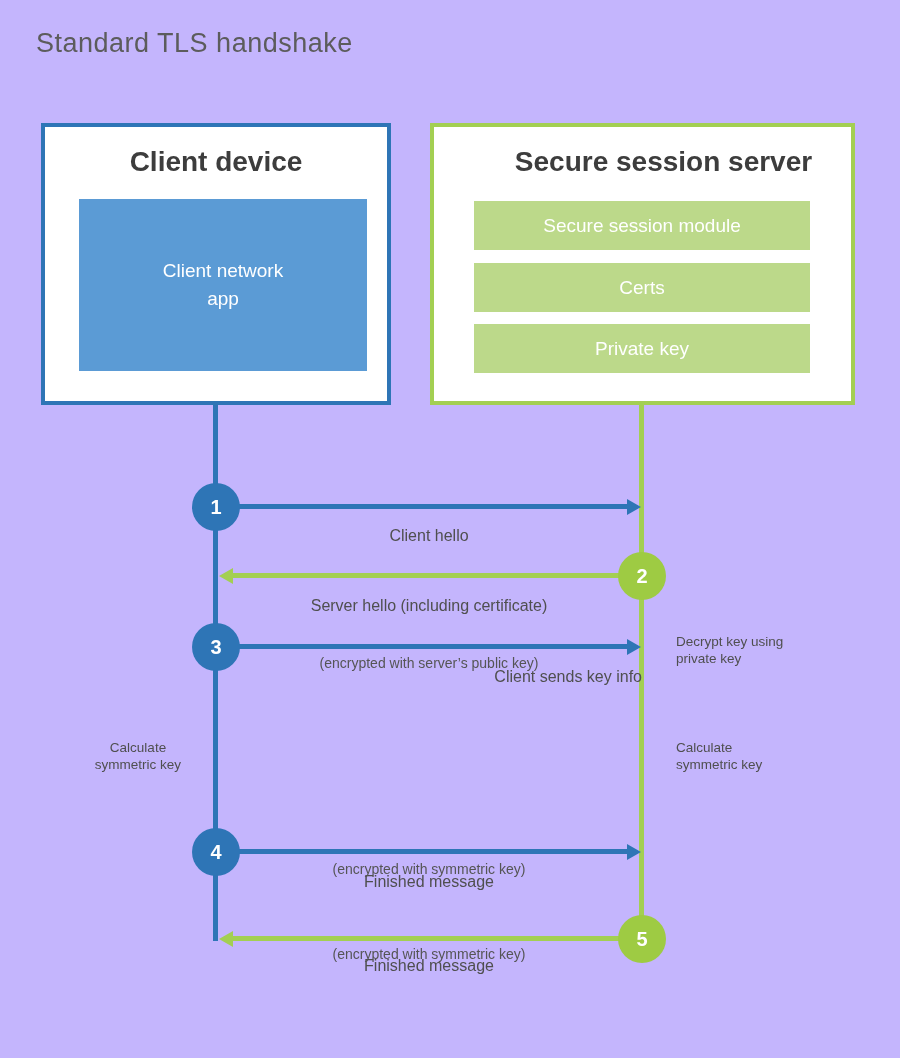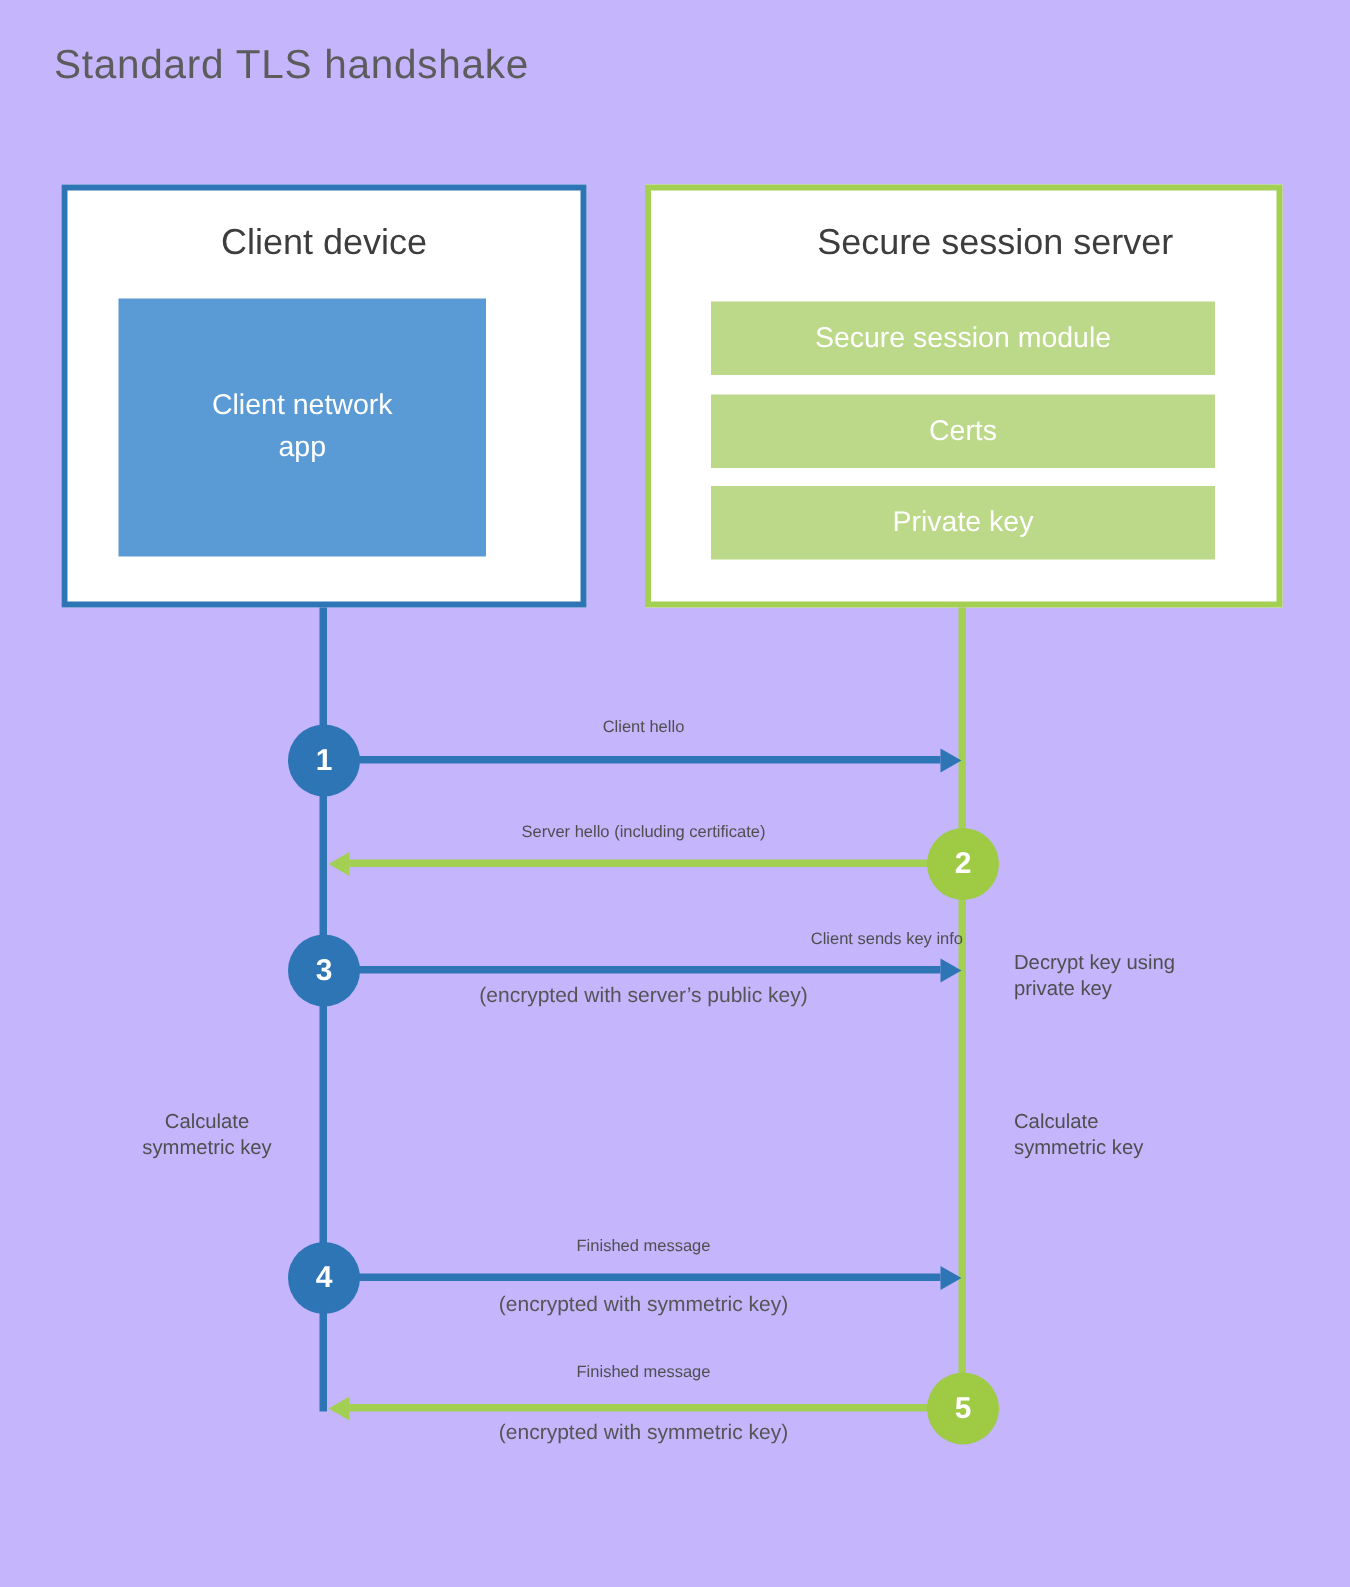--- a/index.html
+++ b/index.html
@@ -9,27 +9,27 @@
   }
   .abs { position:absolute; }
   .page-title {
     left:36px; top:28px; font-size:27px; font-weight:300;
     color:#5c5c5c; letter-spacing:0.5px;
   }
   .actor-box { box-sizing:border-box; background:#ffffff; }
   .client-box  { left:41px;  top:123px; width:350px; height:282px; border:4px solid #2e75b6; }
   .server-box  { left:430px; top:123px; width:425px; height:282px; border:4px solid #a3cf52; }
   .actor-header {
-    top:147px; height:30px; text-align:center; font-size:24px; font-weight:normal; color:#3d3d3d;
+    top:147px; height:30px; text-align:center; font-size:28px; font-weight:bold; color:#3d3d3d;
     line-height:30px;
   }
   .client-header { left:41px;  width:350px; }
   .server-header { left:430px; width:437px;margin-left:15px; }
   .client-app {
-    left:79px; top:199px; width:245px; height:172px; background:#5b9bd5;
+    left:79px; top:199px; width:288px; height:172px; background:#5b9bd5;
     display:flex; flex-direction:column; align-items:center; justify-content:center;
     color:#ffffff; font-size:19px; line-height:28px;
   }
   .server-bar {
     left:474px; width:336px; height:49px; background:#bcd98a;
     display:flex; align-items:center; justify-content:center;
     color:#ffffff; font-size:19px;
   }
   .bar-0 { top:201px; } .bar-1 { top:263px; } .bar-2 { top:324px; }
   .line-v { width:5px; }
@@ -43,21 +43,21 @@
   .head-left-green  { border-right:14px solid #a3cf52; }
   .step-circle {
     width:48px; height:48px; border-radius:50%;
     display:flex; align-items:center; justify-content:center;
     color:#ffffff; font-size:20px; font-weight:bold;
   }
   .circle-blue  { background:#2e75b6; }
   .circle-green { background:#9ecb43; }
   .msg-label {
     left:216px; width:426px; text-align:center;
-    font-size:11px; color:#4f4f4f;
+    font-size:16px; color:#4f4f4f;margin-top:48px;
   }
   .msg-sub {
     left:216px; width:426px; text-align:center;
     font-size:14px; color:#555555;
   }
   .side-note {
     font-size:13.5px; color:#4f4f4f; line-height:17px;
   }
   .note-decrypt    { left:676px; top:633px; width:135px; text-align:left; }
   .note-calc-left  { left:88px;  top:739px; width:100px; text-align:center; }

